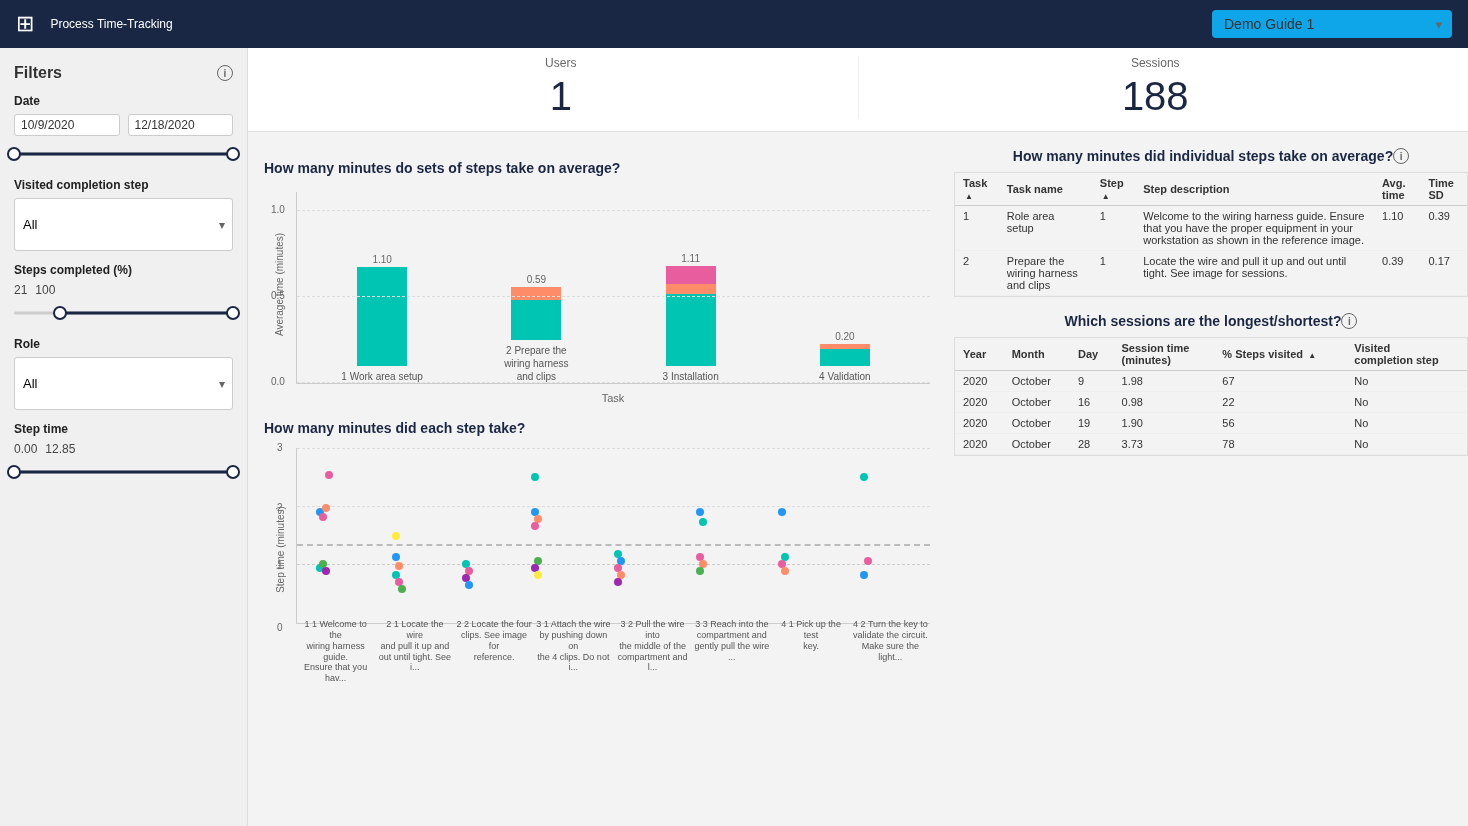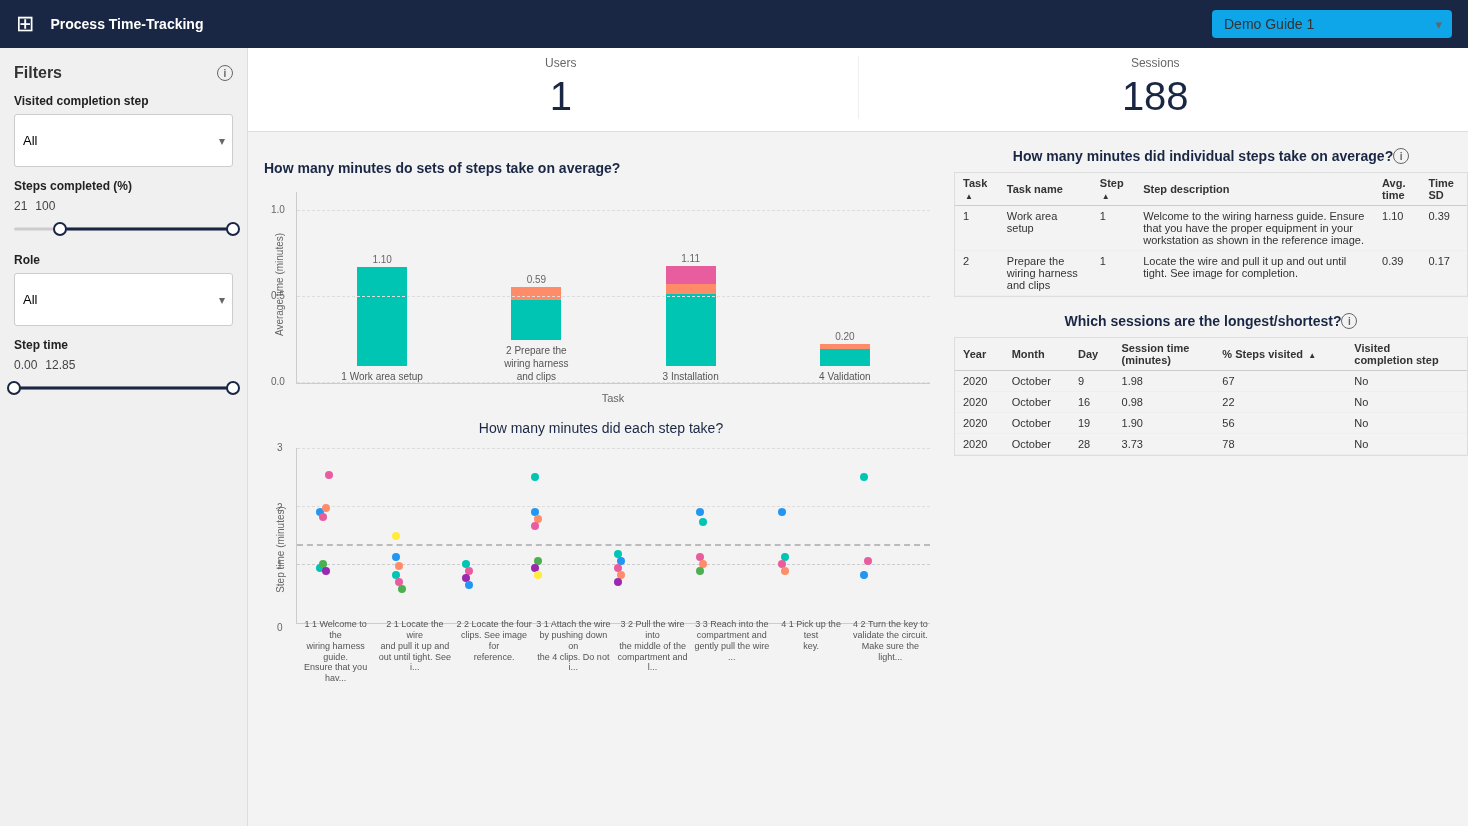--- a/index.html
+++ b/index.html
@@ -9,21 +9,21 @@
     .header {
       background: #1a2744;
       color: white;
       display: flex;
       align-items: center;
       padding: 0 16px;
       height: 48px;
       gap: 16px;
     }
     .header-icon { font-size: 22px; }
-    .header-title { font-size: 14px; font-weight: 700; flex: 1; }
+    .header-title { font-size: 12px; font-weight: 400; flex: 1; }
     .header-dropdown {
       background: #0ea5e9;
       color: #333;
       border: none;
       padding: 6px 32px 6px 12px;
       border-radius: 4px;
       font-size: 14px;
       cursor: pointer;
       appearance: none;
       width: 240px;
@@ -238,20 +238,33 @@
 </div>
 
 <div class="main-layout">
 
   <div class="sidebar">
     <div class="sidebar-title">
       <span>Filters</span>
       <span class="info-icon">i</span>
     </div>
 
+    <div class="filter-section">
+      <div class="filter-label">Date</div>
+      <div class="date-row">
+        <div class="date-box">10/9/2020</div>
+        <div class="date-box">12/18/2020</div>
+      </div>
+      <div class="slider-container">
+        <div class="slider-track"></div>
+        <div class="slider-fill" style="left:0%; width:100%;"></div>
+        <div class="slider-thumb" style="left:0%;"></div>
+        <div class="slider-thumb" style="left:100%;"></div>
+      </div>
+    </div>
 
     <div class="filter-section">
       <div class="filter-label">Visited completion step</div>
       <div class="dropdown-wrapper">
         <select class="dropdown-filter">
           <option>All</option><option>Yes</option><option>No</option>
         </select>
       </div>
     </div>
 
@@ -364,21 +377,21 @@
                   <div style="height:17px;background:#00c5b2;"></div>
                 </div>
                 <div style="font-size:10px;color:#555;text-align:center;margin-top:4px;line-height:1.3;">4 Validation</div>
               </div>
             </div>
           </div>
 
           <div style="position:absolute; bottom:0; left:32px; right:8px; text-align:center; font-size:11px; color:#666;">Task</div>
         </div>
 
-        <div class="section-title" style="color:#1a2744; font-weight:400; font-size:14px; margin-bottom:8px;text-align:center;">How many minutes did each step take?</div>
+        <div class="section-title" style="color:#1a2744; font-weight:700; font-size:14px; margin-bottom:8px;">How many minutes did each step take?</div>
 
         <div style="position:relative; height:240px;">
 
           <div style="position:absolute;left:0;top:0;bottom:30px;width:32px;display:flex;align-items:center;justify-content:center;">
             <span style="transform:rotate(-90deg);white-space:nowrap;font-size:10px;color:#666;">Step time (minutes)</span>
           </div>
 
           <div style="position:absolute;left:32px;right:8px;top:4px;bottom:60px;border-left:1px solid #ccc;border-bottom:1px solid #ccc;">
 
             <div style="position:absolute;left:0;right:0;top:0%;border-top:1px dashed #ddd;"></div>
@@ -471,31 +484,31 @@
                   <th>Task name</th>
                   <th>Step <span class="sort-arrow">▲</span></th>
                   <th>Step description</th>
                   <th>Avg. time</th>
                   <th>Time SD</th>
                 </tr>
               </thead>
               <tbody>
                 <tr>
                   <td>1</td>
-                  <td>Work area setup</td>
+                  <td>Role area setup</td>
                   <td>1</td>
                   <td>Welcome to the wiring harness guide. Ensure that you have the proper equipment in your workstation as shown in the reference image.</td>
                   <td>1.10</td>
                   <td>0.39</td>
                 </tr>
                 <tr>
                   <td>2</td>
                   <td>Prepare the wiring harness and clips</td>
                   <td>1</td>
-                  <td>Locate the wire and pull it up and out until tight. See image for completion.</td>
+                  <td>Locate the wire and pull it up and out until tight. See image for sessions.</td>
                   <td>0.39</td>
                   <td>0.17</td>
                 </tr>
               </tbody>
             </table>
           </div>
         </div>
 
         <div class="panel-section">
           <div class="panel-section-title">

